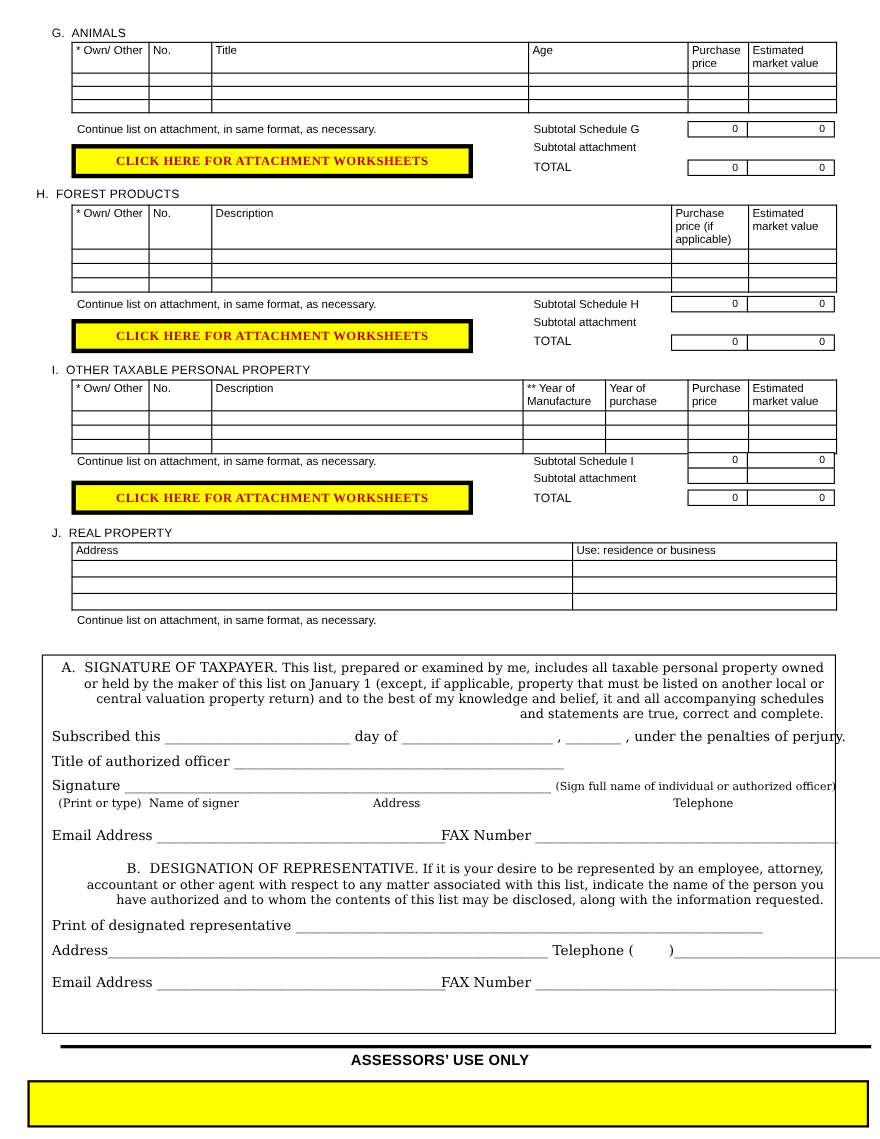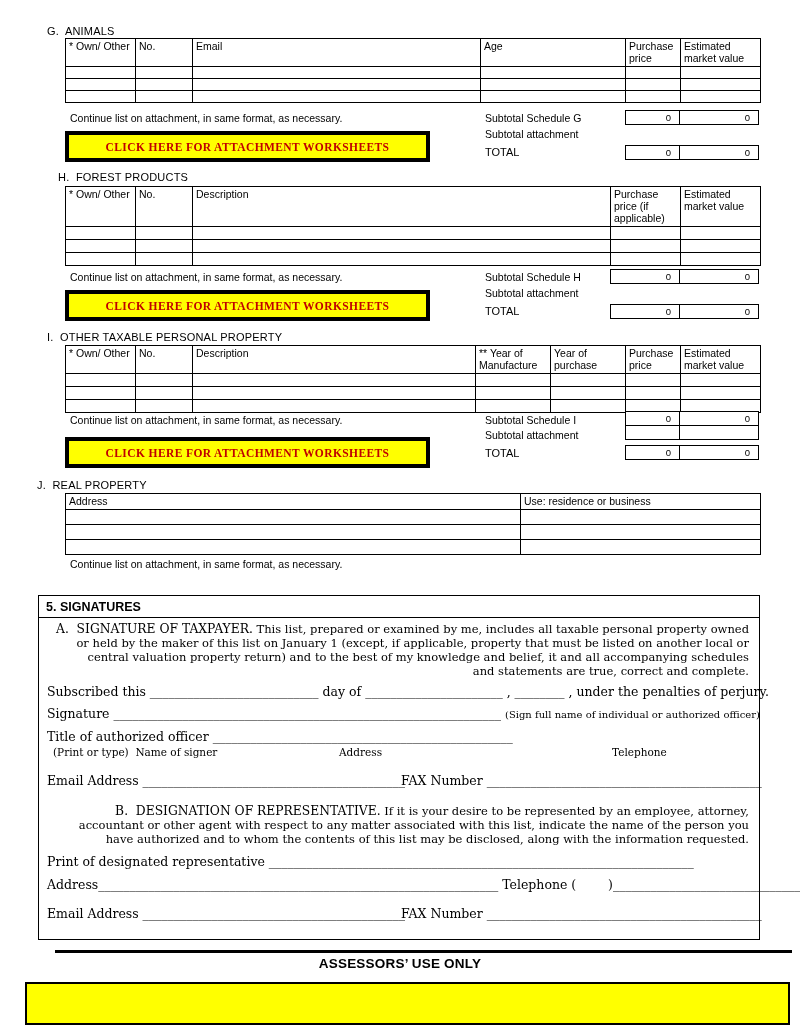--- a/index.html
+++ b/index.html
@@ -69,21 +69,21 @@
         <col style="width:57px">
         <col style="width:288px">
         <col style="width:145px">
         <col style="width:55px">
         <col style="width:80px">
       </colgroup>
     <thead>
       <tr>
         <th>* Own/ Other</th>
         <th>No.</th>
-        <th>Email</th>
+        <th>Title</th>
         <th>Age</th>
         <th>Purchase price</th>
         <th>Estimated market value</th>
       </tr>
     </thead>
     <tbody>
       <tr>
           <td></td>
           <td></td>
           <td></td>
@@ -119,21 +119,21 @@
     <div class="valcell vw55">0</div>
     <div class="valcell vw80">0</div>
   </div>
   <div class="abs valrow" style="left:625px;top:145px;">
     <div class="valcell vw55">0</div>
     <div class="valcell vw80">0</div>
   </div>
 
   <div class="abs attach-btn" style="left:65px;top:131px;">CLICK HERE FOR ATTACHMENT WORKSHEETS</div>
 
-  <div class="abs sec-label" style="left:58px;top:171px;">H.&nbsp; FOREST PRODUCTS</div>
+  <div class="abs sec-label" style="left:33px;top:171px;">H.&nbsp; FOREST PRODUCTS</div>
 
   <table class="sched abs r13" style="left:65px;top:186px;width:695px;">
     <colgroup>
         <col style="width:70px">
         <col style="width:57px">
         <col style="width:418px">
         <col style="width:70px">
         <col style="width:80px">
       </colgroup>
     <thead>
@@ -253,21 +253,21 @@
     <div class="valcell vw55"></div>
     <div class="valcell vw80"></div>
   </div>
   <div class="abs valrow" style="left:625px;top:445px;">
     <div class="valcell vw55">0</div>
     <div class="valcell vw80">0</div>
   </div>
 
   <div class="abs attach-btn" style="left:65px;top:437px;">CLICK HERE FOR ATTACHMENT WORKSHEETS</div>
 
-  <div class="abs sec-label" style="left:37px;top:479px;">J.&nbsp; REAL PROPERTY</div>
+  <div class="abs sec-label" style="left:47px;top:479px;">J.&nbsp; REAL PROPERTY</div>
 
   <table class="sched abs r15" style="left:65px;top:493px;width:695px;">
     <colgroup>
         <col style="width:455px">
         <col style="width:240px">
       </colgroup>
     <thead>
       <tr>
         <th>Address</th>
         <th>Use: residence or business</th>
@@ -285,35 +285,34 @@
       <tr>
           <td></td>
           <td></td>
         </tr>
     </tbody>
   </table>
 
   <div class="abs note" style="left:70px;top:558px;">Continue list on attachment, in same format, as necessary.</div>
 
   <div class="abs sigbox">
-    <div class="sighead">5. SIGNATURES</div>
 
     <div class="para">
       <span class="phead">A.&nbsp; SIGNATURE OF TAXPAYER.</span>
       <span>This list, prepared or examined by me, includes all taxable personal property owned or held by the maker of this list on January 1 (except, if applicable, property that must be listed on another local or central valuation property return) and to the best of my knowledge and belief, it and all accompanying schedules and statements are true, correct and complete.</span>
     </div>
 
     <div class="fill" style="margin-top:6px;">Subscribed this ___________________________ day of ______________________ , ________ , under the penalties of perjury.</div>
 
+    <div class="fill" style="margin-top:6px;">Title of authorized officer ________________________________________________</div>
+
     <div class="fill" style="margin-top:6px;">
       <span>Signature ______________________________________________________________</span>
       <span class="small-note">(Sign full name of individual or authorized officer)</span>
     </div>
-
-    <div class="fill" style="margin-top:6px;">Title of authorized officer ________________________________________________</div>
 
 
     <div class="labelsrow" style="margin-top:1px;">
       <span style="left:6px;">(Print or type)&nbsp; Name of signer</span>
       <span style="left:292px;">Address</span>
       <span style="left:565px;">Telephone</span>
     </div>
 
     <div class="lrow" style="margin-top:13px;">
       <span>Email Address __________________________________________</span>

